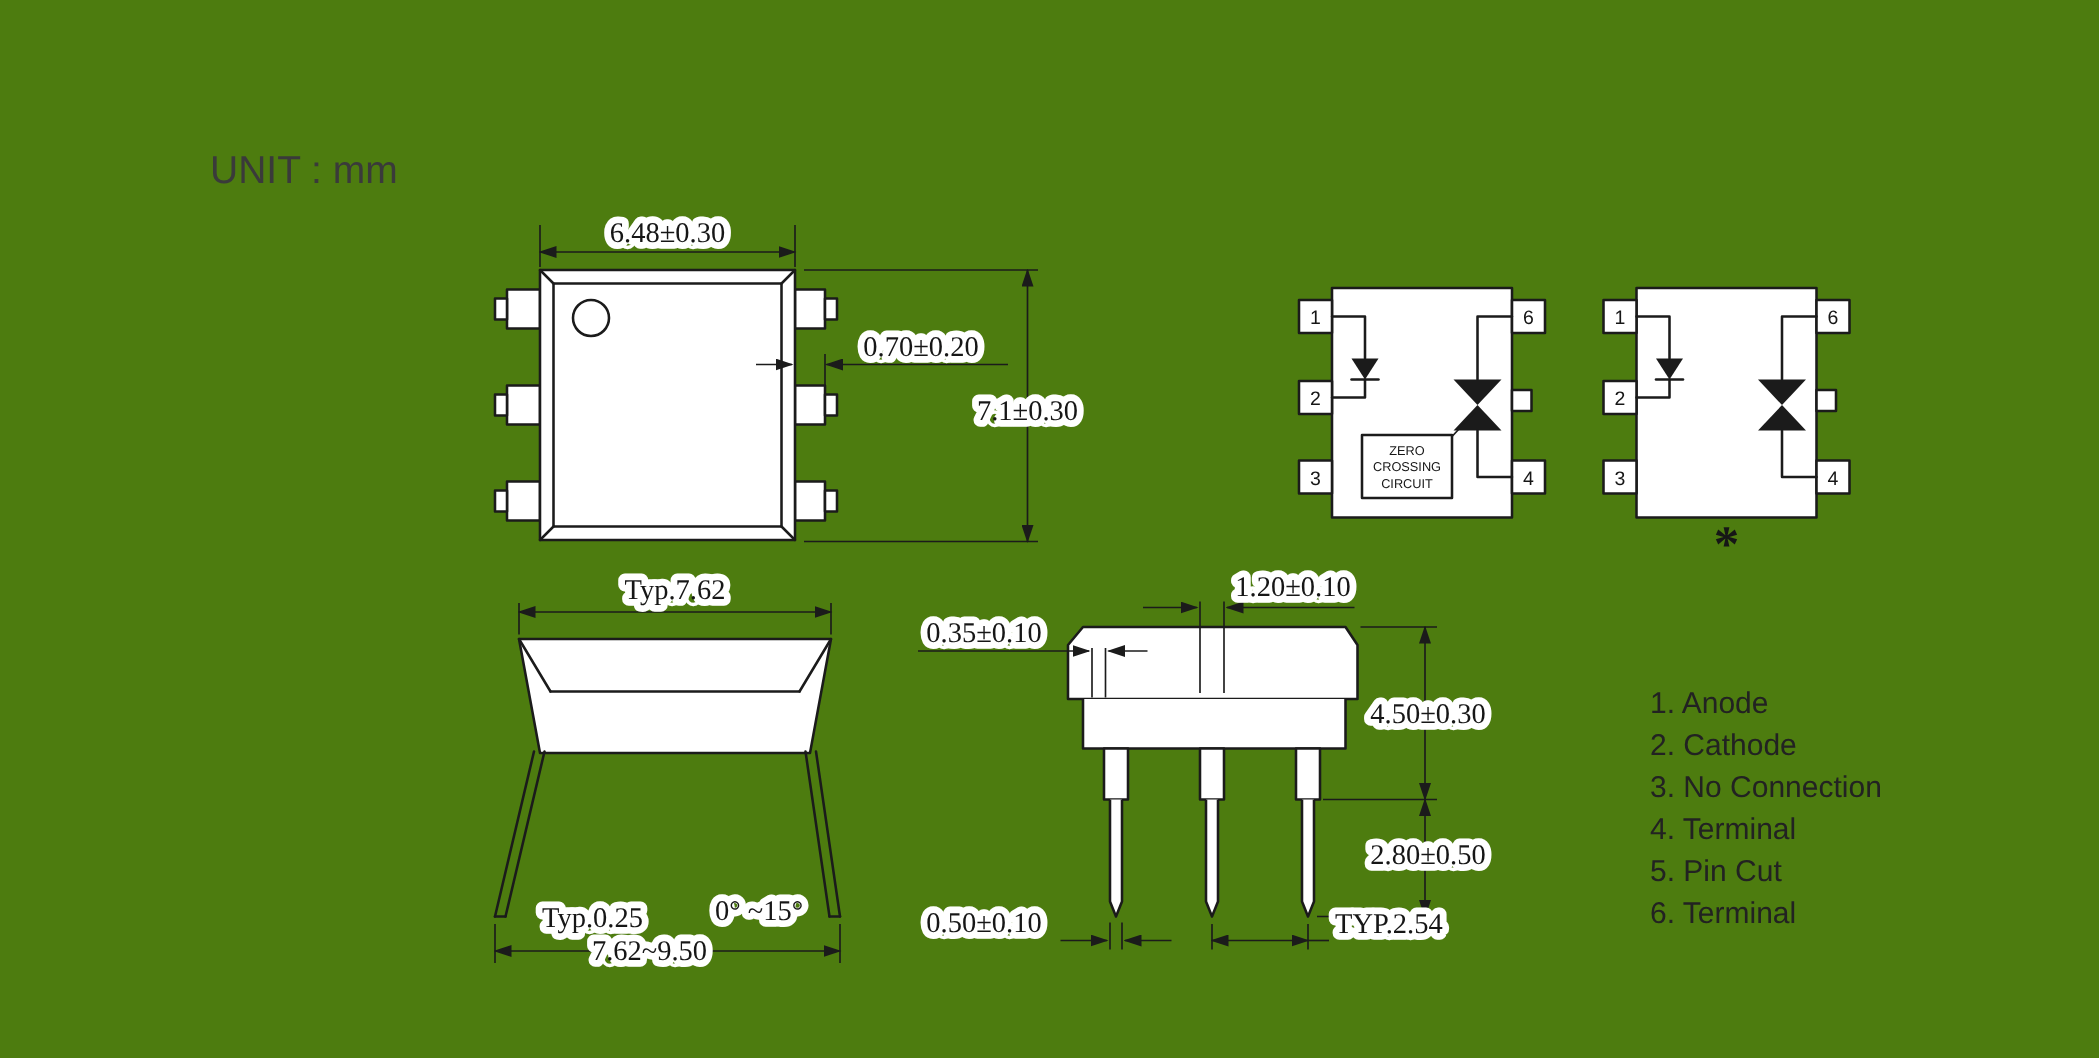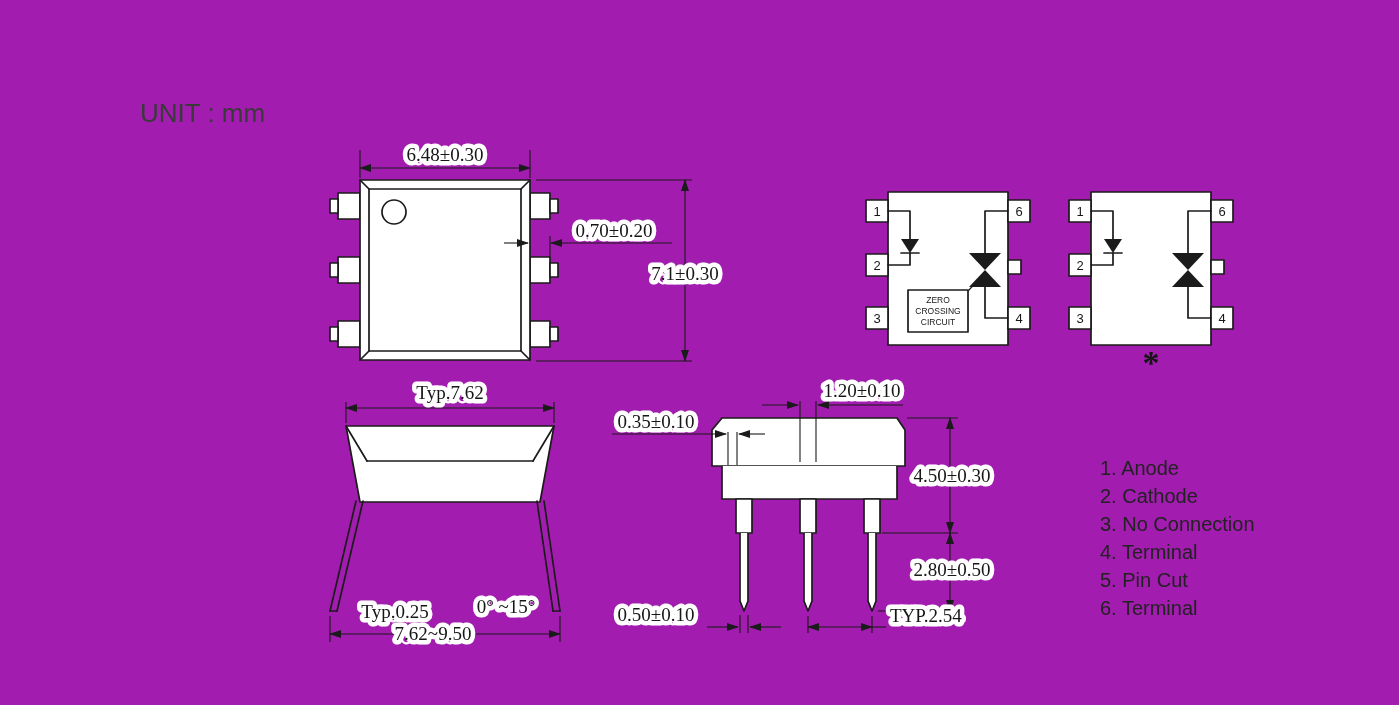--- a/index.html
+++ b/index.html
@@ -1,16 +1,16 @@
 <!DOCTYPE html>
 <html><head>
 <meta charset="utf-8">
 <style>
   html,body { margin:0; padding:0; background:#ffffff; }
-  .stage { position:relative; width:1399px; height:705px; background:#a21caf; overflow:hidden;
+  .stage { position:relative; width:1399px; height:705px; background:#4d7c0f; overflow:hidden;
            font-family:"Liberation Sans", sans-serif; }
   svg { display:block; }
   .ol  { stroke:#1b1b1b; stroke-width:1.7; fill:none; stroke-linejoin:round; stroke-linecap:round; }
   .olf { stroke:#1b1b1b; stroke-width:1.7; fill:#ffffff; stroke-linejoin:round; }
   .dl  { stroke:#1b1b1b; stroke-width:1.1; fill:none; }
   .blk { fill:#1b1b1b; stroke:none; }
   text { fill:#161616; }
   .t-dim    { font-family:"Liberation Serif", serif; font-size:19px; }
   .t-halo   { paint-order:stroke; stroke:#ffffff; stroke-width:9px; stroke-linejoin:round; }
   .t-unit   { font-family:"Liberation Sans", sans-serif; font-size:26px; fill:#3a3a3a; }

